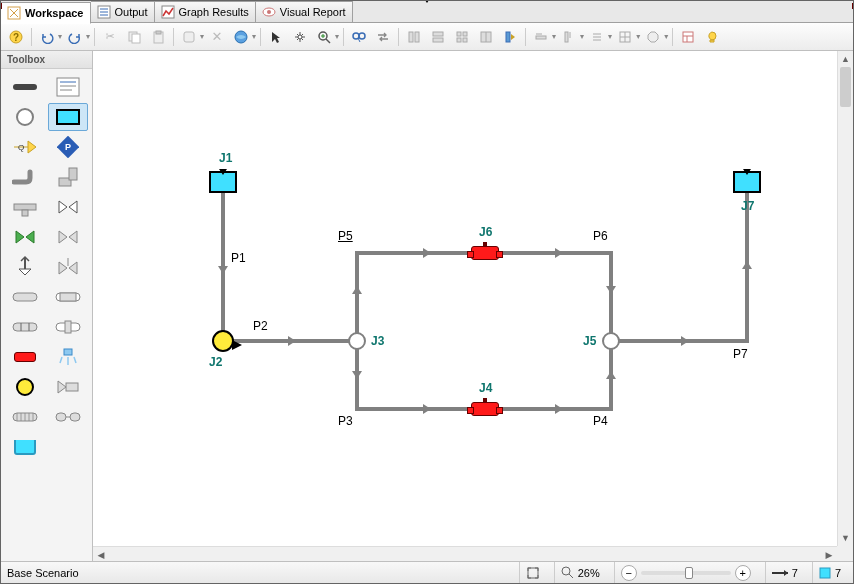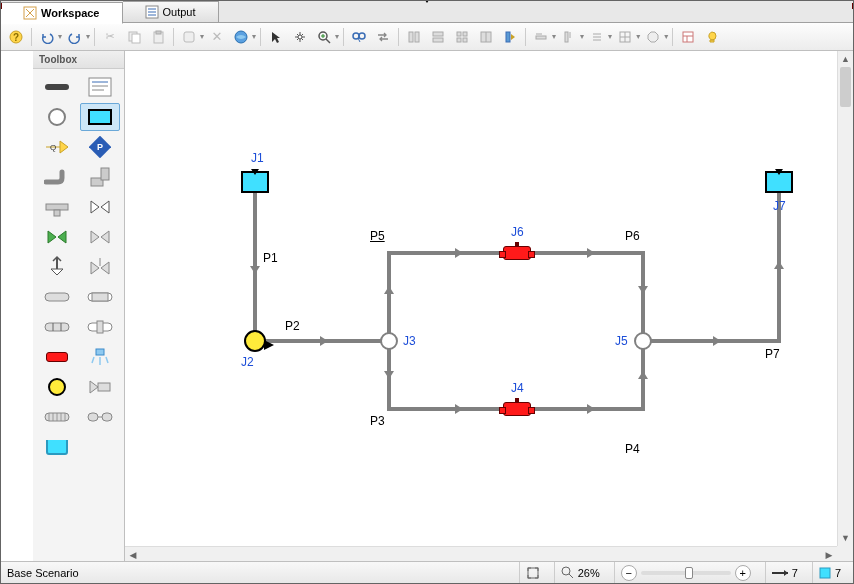--- a/index.html
+++ b/index.html
@@ -1,49 +1,49 @@
 <!DOCTYPE html>
 <html><head>
 <meta charset="utf-8">
 <style>
 * { box-sizing: border-box; margin: 0; padding: 0; }
 body { font-family: "Segoe UI", Tahoma, sans-serif; font-size: 11px; background: #fff; width: 854px; height: 584px; overflow: hidden; border: 1px solid #646464; position: relative; }
 
 
 .tabs { display: flex; height: 22px; background: #e8e8e8; border-bottom: 1px solid #a0a0a0; }
-.tab { display: flex; align-items: center; padding: 0 22px; border-right: 1px solid #a0a0a0; border-top: 1px solid #a0a0a0; background: linear-gradient(#f8f8f8,#e0e0e0); cursor: pointer; gap: 4px; font-size: 11px; }
+.tab { display: flex; align-items: center; padding: 0 6px; border-right: 1px solid #a0a0a0; border-top: 1px solid #a0a0a0; background: linear-gradient(#f8f8f8,#e0e0e0); cursor: pointer; gap: 4px; font-size: 11px; }
 .tab.active { background: #fff; font-weight: bold; border-bottom: 1px solid #fff; position: relative; top: 1px; height: 22px; }
 .tab svg { flex-shrink: 0; }
 
 
 .toolbar { display: flex; align-items: center; height: 28px; background: linear-gradient(#fdfdfd,#ececec); border-bottom: 1px solid #bfbfbf; padding: 0 4px; gap: 2px; }
 .tbtn { width: 22px; height: 22px; display: flex; align-items: center; justify-content: center; border-radius: 2px; color: #555; }
 .tsep { width: 1px; height: 18px; background: #ccc; margin: 0 2px; }
 .dd { font-size: 8px; color: #888; margin-left: -2px; }
 
 
 .main { display: flex; height: 511px; }
-.toolbox { width: 92px; background: #f4f4f4; border-right: 1px solid #bfbfbf; margin-left: 32px; }
+.toolbox { width: 92px; background: #f4f4f4; border-right: 1px solid #bfbfbf; }
 .toolbox-header { font-size: 10px; font-weight: bold; color: #555; padding: 3px 6px; background: linear-gradient(#f0f0f0,#e2e2e2); border-bottom: 1px solid #ccc; }
 .toolbox-grid { display: grid; grid-template-columns: 1fr 1fr; gap: 2px; padding: 4px; }
 .tool { height: 28px; display: flex; align-items: center; justify-content: center; border: 1px solid transparent; border-radius: 2px; }
 .tool.sel { background: #cde6f7; border: 1px solid #6aa8d8; }
 
 .canvas-wrap { flex: 1; position: relative; background: #fff; }
 .canvas { position: absolute; inset: 0 16px 16px 0; background: #fff; overflow: hidden; }
 .vscroll { position: absolute; right: 0; top: 0; bottom: 16px; width: 16px; background: #f0f0f0; border-left: 1px solid #ddd; }
 .vscroll .arr { height: 16px; display:flex;align-items:center;justify-content:center;color:#666;font-size:9px;}
 .vscroll .thumb { position:absolute; top:16px; left:2px; right:2px; height:40px; background:#cdcdcd; border-radius:2px; }
 .hscroll { position: absolute; left: 0; right: 16px; bottom: 0; height: 16px; background: #f0f0f0; border-top: 1px solid #ddd; }
 .hscroll .arr { width:16px; height:16px; display:inline-flex;align-items:center;justify-content:center;color:#666;font-size:9px;}
 .hscroll .arrR { position:absolute; right:0; top:0;}
 .corner { position:absolute; right:0; bottom:0; width:16px; height:16px; background:#f0f0f0; }
 
 
-.node-label { position: absolute; font-size: 12px; color: #1d4ed8; }
+.node-label { position: absolute; font-size: 12px; color: #0f766e; font-weight: bold; }
 .pipe-label { position: absolute; font-size: 12px; color: #000; }
 .pipe { position: absolute; background: #808080; }
 .pipe.h { height: 4px; }
 .pipe.v { width: 4px; }
 .arrowhead { position:absolute; width:0; height:0; }
 .arrowhead.r { border-left:8px solid #808080; border-top:5px solid transparent; border-bottom:5px solid transparent; }
 .arrowhead.u { border-bottom:8px solid #808080; border-left:5px solid transparent; border-right:5px solid transparent; }
 .arrowhead.d { border-top:8px solid #808080; border-left:5px solid transparent; border-right:5px solid transparent; }
 
 .reservoir { position:absolute; width:28px; height:22px; background:#40e0ff; border:2px solid #000; }
@@ -86,20 +86,34 @@
   </div>
   <div class="tab">
     <svg width="14" height="14">
         <rect x="1" y="1" width="12" height="12" fill="#fff" stroke="#888"></rect>
         <line x1="3" y1="4" x2="11" y2="4" stroke="#3a6db5"></line>
         <line x1="3" y1="7" x2="11" y2="7" stroke="#3a6db5"></line>
         <line x1="3" y1="10" x2="11" y2="10" stroke="#3a6db5"></line>
       </svg>
     <span>Output</span>
   </div>
+  <div class="tab">
+    <svg width="14" height="14">
+        <rect x="1" y="1" width="12" height="12" fill="#fff" stroke="#888"></rect>
+        <polyline points="2,11 5,6 8,9 12,3" fill="none" stroke="#c33" stroke-width="1.5"></polyline>
+      </svg>
+    <span>Graph Results</span>
+  </div>
+  <div class="tab">
+    <svg width="14" height="14">
+        <ellipse cx="7" cy="7" rx="6" ry="4" fill="#fff" stroke="#c77"></ellipse>
+        <circle cx="7" cy="7" r="2" fill="#c77"></circle>
+      </svg>
+    <span>Visual Report</span>
+  </div>
 </div>
 
 <div class="toolbar">
   <div class="tbtn">
       <svg width="14" height="14">
         <circle cx="7" cy="7" r="6" fill="#ffd54a" stroke="#c9a227"></circle>
         <text x="7" y="11" font-size="10" text-anchor="middle" fill="#8a6d00" font-weight="bold">?</text>
       </svg>
     </div>
   <div class="tsep"></div>
@@ -433,21 +447,21 @@
       <div class="pipe-label" style="left:245px; top:178px;text-decoration:underline;">P5</div>
       <div class="pipe h" style="left:262px; top:356px; width:256px;"></div>
       <div class="arrowhead r" style="left:330px; top:353px;"></div>
       <div class="pipe-label" style="left:245px; top:363px;">P3</div>
 
       <div class="pipe h" style="left:262px; top:200px; width:256px;"></div>
       <div class="arrowhead r" style="left:462px; top:197px;"></div>
       <div class="pipe-label" style="left:500px; top:178px;">P6</div>
       <div class="pipe h" style="left:262px; top:356px; width:256px;"></div>
       <div class="arrowhead r" style="left:462px; top:353px;"></div>
-      <div class="pipe-label" style="left:500px; top:363px;margin-top:28px;">P4</div>
+      <div class="pipe-label" style="left:500px; top:363px;">P4</div>
 
       <div class="pipe v" style="left:516px; top:200px; height:160px;"></div>
       <div class="arrowhead d" style="left:513px; top:235px;"></div>
       <div class="arrowhead u" style="left:513px; top:320px;"></div>
 
       <div class="pipe h" style="left:526px; top:288px; width:130px;"></div>
       <div class="arrowhead r" style="left:588px; top:285px;"></div>
       <div class="pipe v" style="left:652px; top:140px; height:152px;"></div>
       <div class="arrowhead u" style="left:649px; top:210px;"></div>
       <div class="pipe-label" style="left:640px; top:296px;">P7</div>

